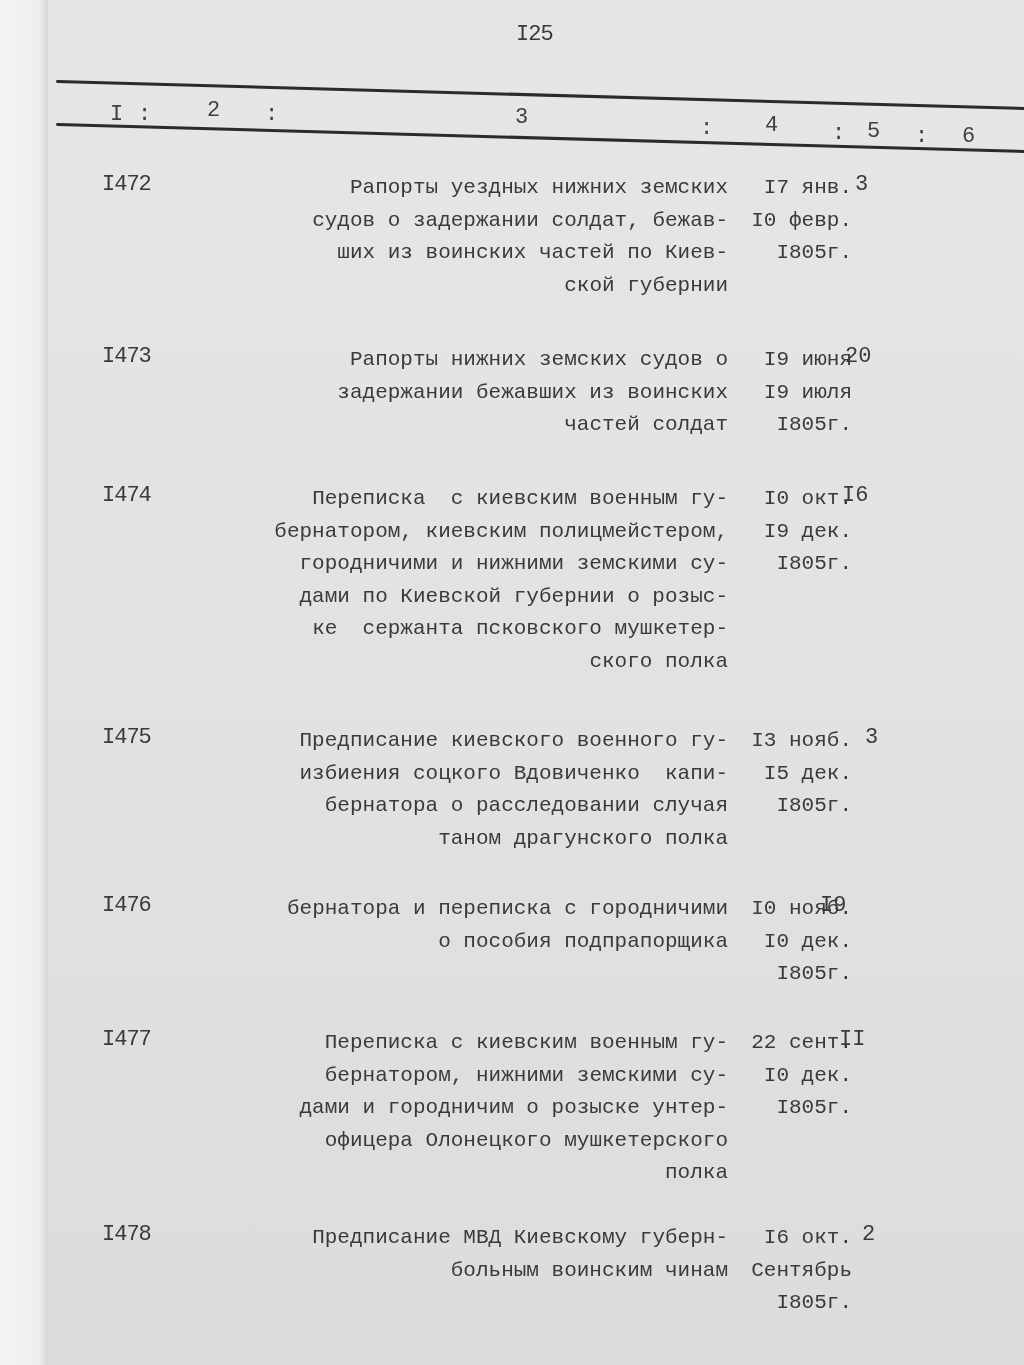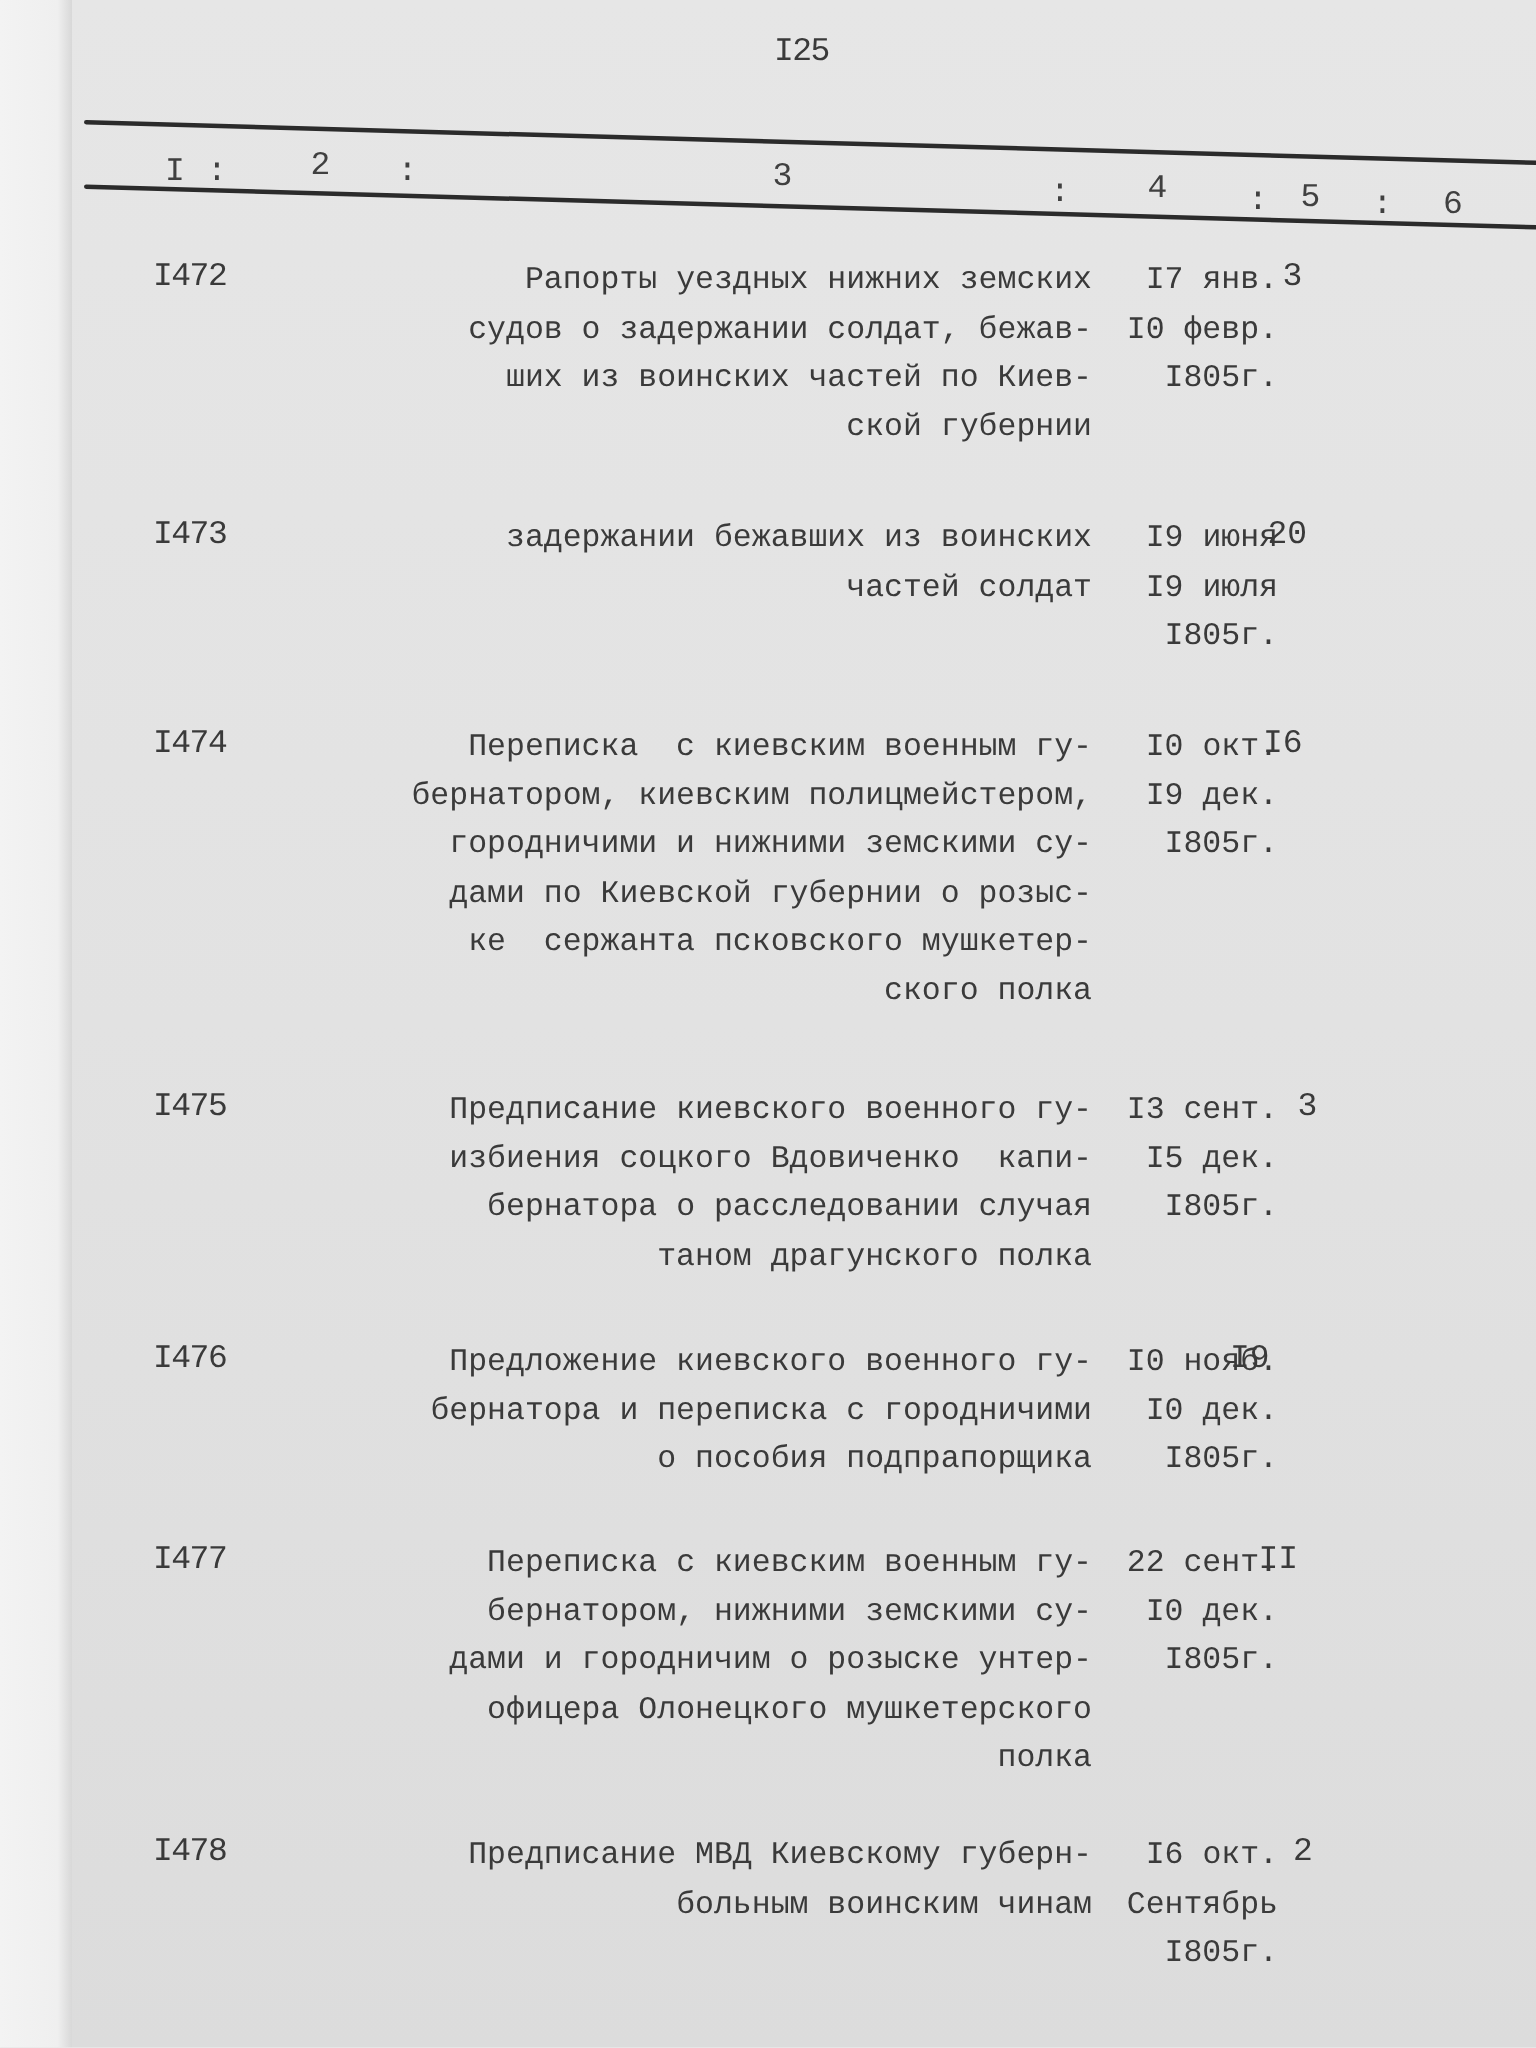--- a/index.html
+++ b/index.html
@@ -73,39 +73,39 @@
 
 <div id="entries">
     <div class="entry" style="top: 172px;">
       <div class="num">I472</div>
       <div class="desc"><span class="line">Рапорты уездных нижних земских</span><span class="line">судов о задержании солдат, бежав-</span><span class="line">ших из воинских частей по Киев-</span><span class="line">ской губернии</span></div>
       <div class="dates"><span class="line">I7 янв.</span><span class="line">I0 февр.</span><span class="line">I805г.</span></div>
       <div class="sheets" style="left: 855px;">3</div>
     </div>
     <div class="entry" style="top: 344px;">
       <div class="num">I473</div>
-      <div class="desc"><span class="line">задержании бежавших из воинских</span><span class="line">частей солдат</span></div>
+      <div class="desc"><span class="line">Рапорты нижних земских судов о</span><span class="line">задержании бежавших из воинских</span><span class="line">частей солдат</span></div>
       <div class="dates"><span class="line">I9 июня</span><span class="line">I9 июля</span><span class="line">I805г.</span></div>
       <div class="sheets" style="left: 845px;">20</div>
     </div>
     <div class="entry" style="top: 483px;">
       <div class="num">I474</div>
       <div class="desc"><span class="line">Переписка  с киевским военным гу-</span><span class="line">бернатором, киевским полицмейстером,</span><span class="line">городничими и нижними земскими су-</span><span class="line">дами по Киевской губернии о розыс-</span><span class="line">ке  сержанта псковского мушкетер-</span><span class="line">ского полка</span></div>
       <div class="dates"><span class="line">I0 окт.</span><span class="line">I9 дек.</span><span class="line">I805г.</span></div>
       <div class="sheets" style="left: 842px;">I6</div>
     </div>
     <div class="entry" style="top: 725px;">
       <div class="num">I475</div>
       <div class="desc"><span class="line">Предписание киевского военного гу-</span><span class="line">избиения соцкого Вдовиченко  капи-</span><span class="line">бернатора о расследовании случая</span><span class="line">таном драгунского полка</span></div>
-      <div class="dates"><span class="line">I3 сент.</span><span class="line">I5 дек.</span><span class="line">I805г.</span></div>
+      <div class="dates"><span class="line">I3 нояб.</span><span class="line">I5 дек.</span><span class="line">I805г.</span></div>
       <div class="sheets" style="left: 865px;">3</div>
     </div>
     <div class="entry" style="top: 893px;">
       <div class="num">I476</div>
-      <div class="desc"><span class="line">Предложение киевского военного гу-</span><span class="line">бернатора и переписка с городничими</span><span class="line">о пособия подпрапорщика</span></div>
+      <div class="desc"><span class="line">бернатора и переписка с городничими</span><span class="line">о пособия подпрапорщика</span></div>
       <div class="dates"><span class="line">I0 нояб.</span><span class="line">I0 дек.</span><span class="line">I805г.</span></div>
       <div class="sheets" style="left: 820px; text-align: center;">I9</div>
     </div>
     <div class="entry" style="top: 1027px;">
       <div class="num">I477</div>
       <div class="desc"><span class="line">Переписка с киевским военным гу-</span><span class="line">бернатором, нижними земскими су-</span><span class="line">дами и городничим о розыске унтер-</span><span class="line">офицера Олонецкого мушкетерского</span><span class="line">полка</span></div>
       <div class="dates"><span class="line">22 сент.</span><span class="line">I0 дек.</span><span class="line">I805г.</span></div>
       <div class="sheets" style="left: 839px;">II</div>
     </div>
     <div class="entry" style="top: 1222px;">

